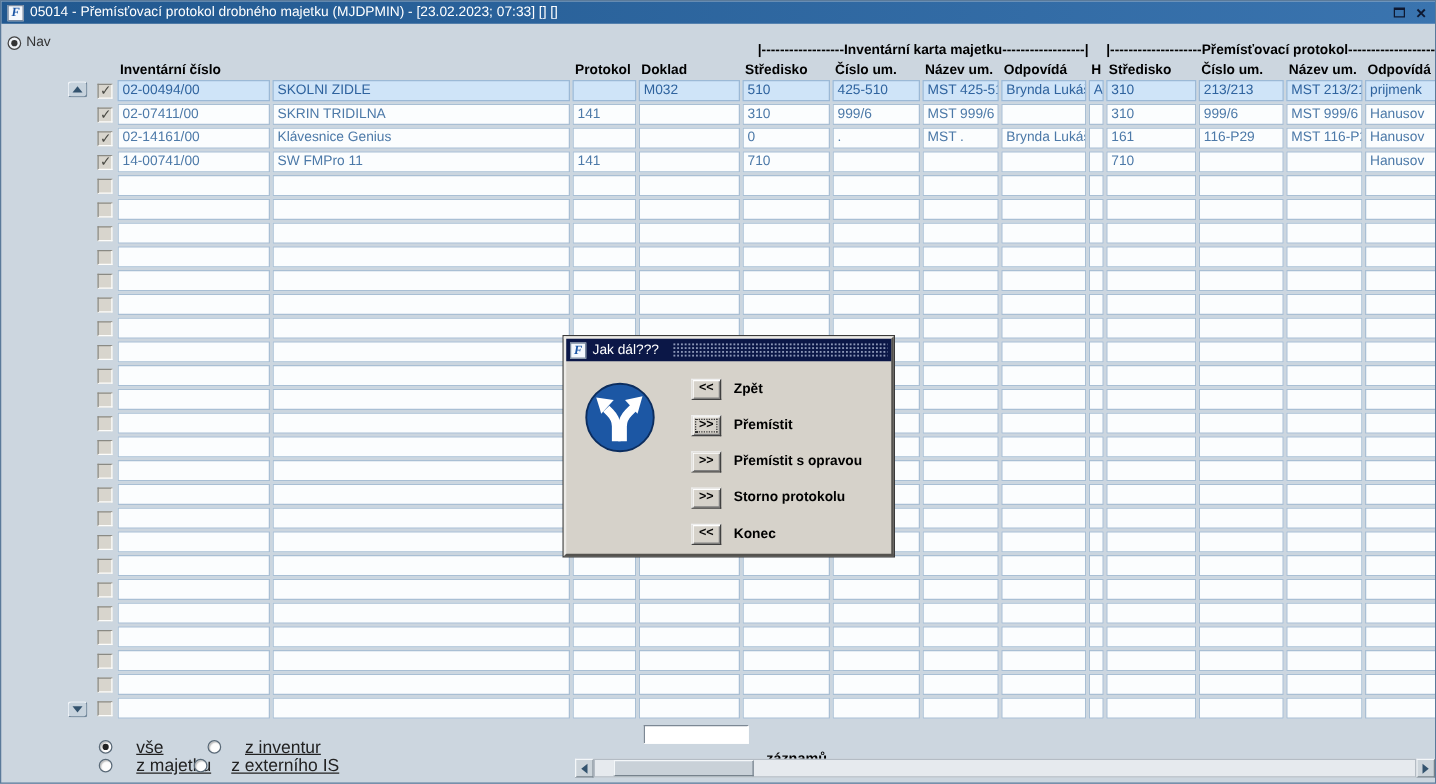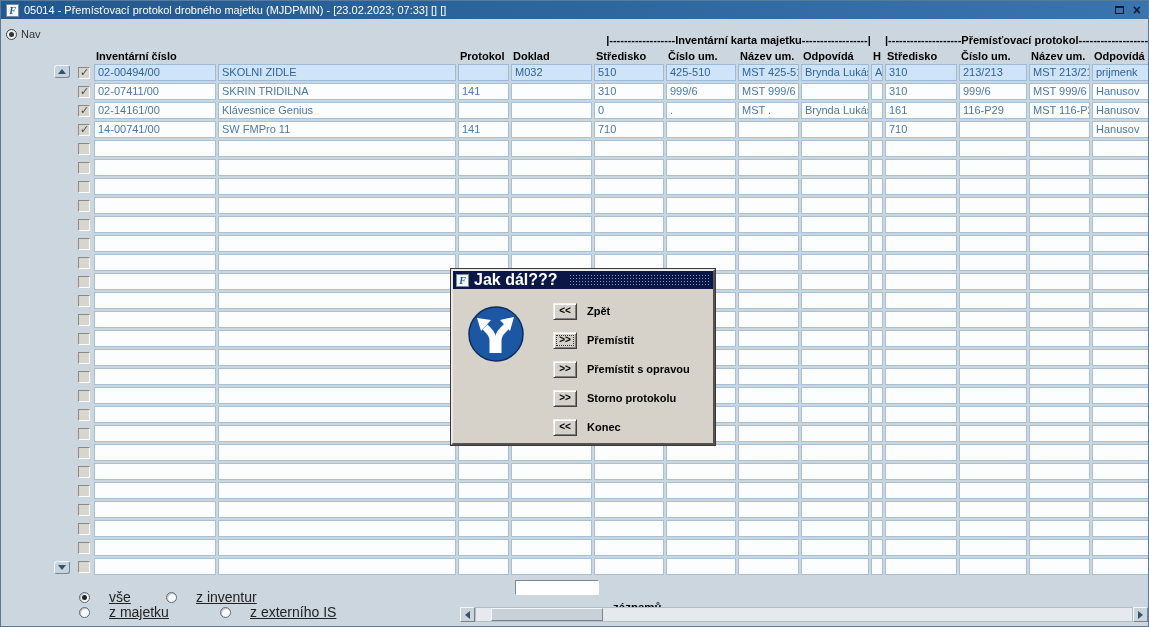--- a/index.html
+++ b/index.html
@@ -67,42 +67,42 @@
   .recbtn.up { left:53px; top:46px; }
   .recbtn.down { left:53px; top:542px; }
   .tri { width:0; height:0; display:block; }
   .tri-up { border-left:4px solid transparent; border-right:4px solid transparent; border-bottom:5px solid #33536e; }
   .tri-down { border-left:4px solid transparent; border-right:4px solid transparent; border-top:5px solid #33536e; }
   .tri-left { border-top:4px solid transparent; border-bottom:4px solid transparent; border-right:5px solid #33536e; }
   .tri-right { border-top:4px solid transparent; border-bottom:4px solid transparent; border-left:5px solid #33536e; }
   
   .radio { position:absolute; display:flex; align-items:center; gap:19px; font-size:14px; color:#222;text-decoration:underline; }
   .pos1{left:78px; top:570px;} .pos2{left:165px; top:570px;}
-  .pos3{left:78px; top:585px;} .pos4{left:171px; top:585px;padding-left:48px;}
+  .pos3{left:78px; top:585px;} .pos4{left:154px; top:585px;}
   .rdot { width:11px; height:11px; border-radius:50%; background:#fdfdfd; border:1px solid #5a6a78;
           box-shadow:inset 1px 1px 1px rgba(0,0,0,.25); display:flex; align-items:center; justify-content:center; }
   .rdot.selected::after { content:""; width:5px; height:5px; border-radius:50%; background:#222; }
   .rec-input { position:absolute; left:514px; top:561px; width:84px; height:15px; background:#fff;
                border:1px solid; border-color:#7c8894 #fff #fff #7c8894; font-size:11px; padding:0 2px; }
   .rec-label { position:absolute; left:612px; top:562px; font-weight:bold; font-size:11.5px; color:#000;margin-top:20px; }
   
   .hscroll { position:absolute; left:459px; top:588px; width:688px; height:15px; display:flex; }
   .hbtn { width:15px; height:15px; background:#ccd4da; border:1px solid; border-color:#f4f7f9 #76828c #76828c #f4f7f9;
           display:flex; align-items:center; justify-content:center; flex:0 0 15px; }
   .htrack { flex:1; position:relative; background:#e6eaee; border:1px solid #b4bcc4; }
   .hthumb { position:absolute; left:15px; top:0; width:112px; height:13px; background:#c9d1d8;
             border:1px solid; border-color:#f4f7f9 #76828c #76828c #f4f7f9; }
   
   .dialog {
     position:absolute; left:450px; top:250px; width:264px; height:176px;
     background:#d6d2ca; border:2px solid; border-color:#eceae6 #55534f #55534f #eceae6;
     box-shadow:0 0 0 1px #3a3a3a;
   }
   .dlg-title { height:18px; background:#0b1747; display:flex; align-items:center; padding:0 3px; gap:5px; }
-  .dlg-title-text { color:#fff; font-weight:bold; font-size:16px; white-space:nowrap; }
+  .dlg-title-text { color:#fff; font-weight:normal; font-size:11px; white-space:nowrap; }
   .dlg-pattern { flex:1; height:12px; margin-left:6px; background-color:#0b1747;
                  background-image:radial-gradient(#8d98b8 30%, rgba(0,0,0,0) 32%); background-size:3px 3px; }
   .dlg-body { position:relative; height:calc(100% - 18px); }
   .dlg-icon { position:absolute; left:14px; top:16px; width:58px; height:58px; }
   .dlg-rows { position:absolute; left:100px; top:13px; display:flex; flex-direction:column; gap:11px; }
   .dlg-row { display:flex; align-items:center; height:18px; }
   .mini {
     width:24px; height:17px; background:#d6d2ca; color:#000; cursor:default; position:relative;
     border:1px solid; border-color:#efefef #404040 #404040 #efefef;
     box-shadow:inset 1px 1px 0 #fff, inset -1px -1px 0 #808080;

